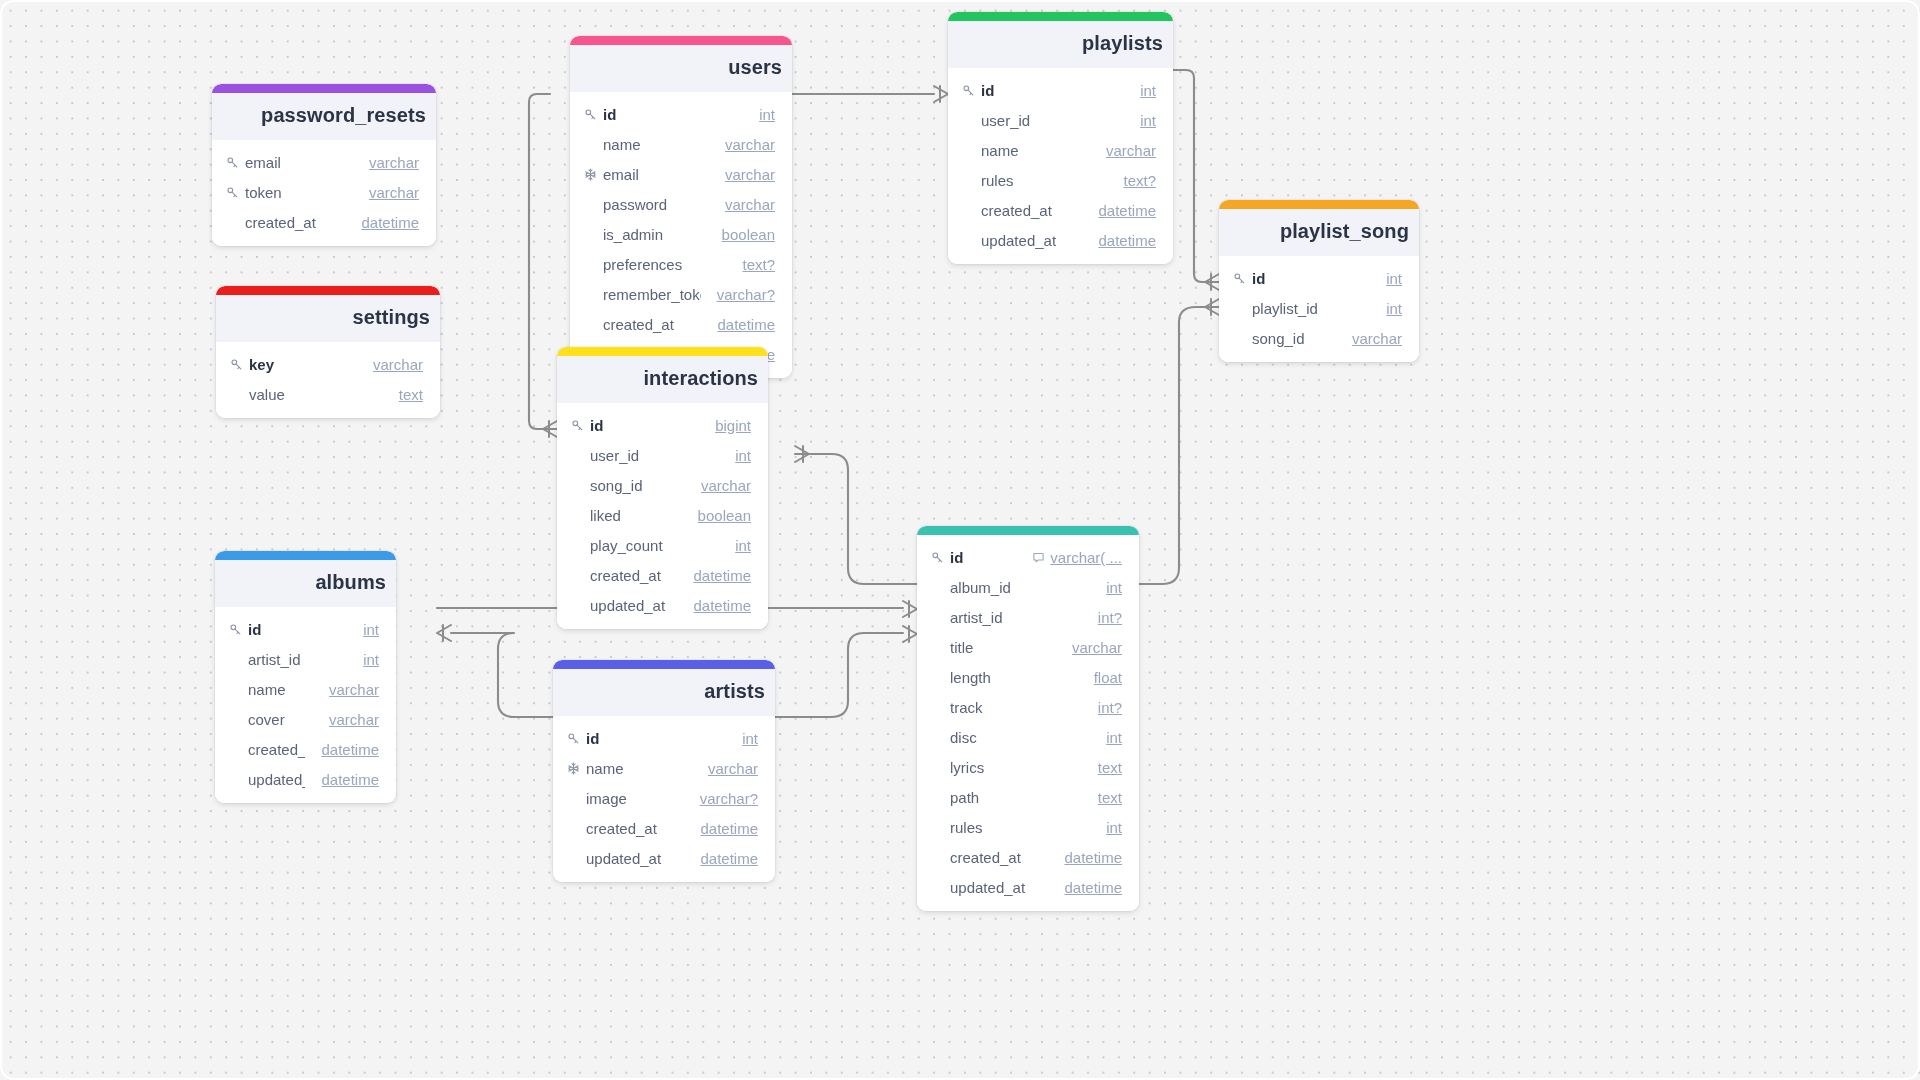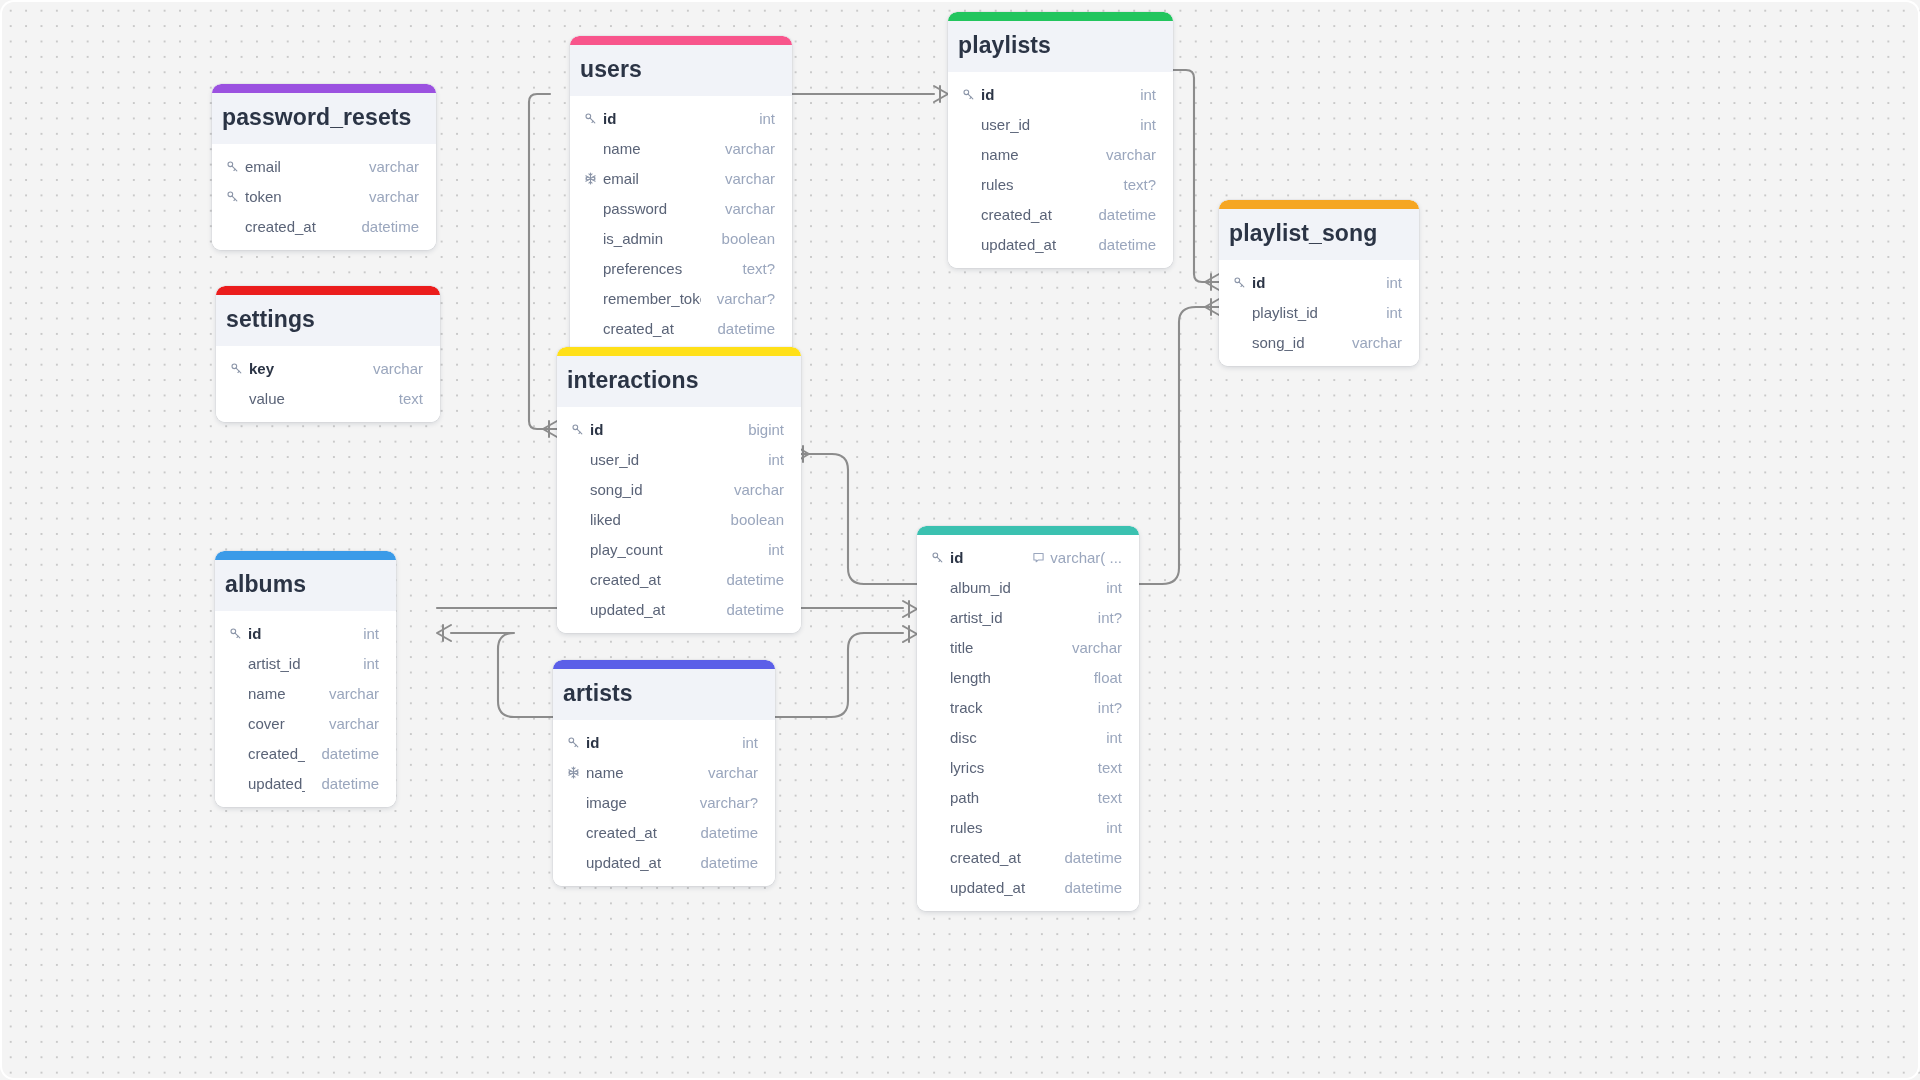--- a/index.html
+++ b/index.html
@@ -39,22 +39,22 @@
     overflow: hidden;
     z-index: 5;
   }
   .accent {
     height: 9px;
     width: 100%;
     border-radius: 9px 9px 0 0;
   }
   .table-title {
     background: #f1f3f8;
-    text-align: left;
-    font-size: 23px;
+    text-align: right;
+    font-size: 20px;
     font-weight: bold;
     color: #2b3445;
     padding: 11px 10px 13px;
     letter-spacing: 0.1px;
   }
   .rows { padding: 7px 0 9px; background:#fff; }
   .row {
     display: flex;
     align-items: center;
     height: 30px;
@@ -76,20 +76,21 @@
     overflow: hidden;
   }
   .row.pk .cname { color: #2b3445; font-weight: bold; }
   .row .ctype {
     color: #9aa6bd;
     text-align: right;
     margin-left: 16px;
     display: inline-flex;
     align-items: center;
     gap: 5px;
+    text-decoration: underline;
   }
   .note-ico { color:#9aa6bd; display:inline-flex; align-items:center; }
   svg.gi { display:block; }
 </style>
 </head>
 <body>
 
 <div id="canvas">
 
   <svg id="edges" viewBox="0 0 1920 1080" xmlns="http://www.w3.org/2000/svg">
@@ -349,21 +350,21 @@
           </div>
           <div class="row">
             <span class="ico"></span>
             <span class="cname">value</span>
             <span class="ctype">
               <span>text</span>
             </span>
           </div>
         </div>
       </div>
-      <div class="table-card" style="left: 557px; top: 347px; width: 244px;">
+      <div class="table-card" style="left: 557px; top: 347px; width: 211px;">
         <div class="accent" style="background: rgb(255, 224, 25);"></div>
         <div class="table-title">interactions</div>
         <div class="rows">
           <div class="row pk">
             <span class="ico">
               <svg class="gi" width="13" height="13" viewBox="0 0 24 24" fill="none" stroke="currentColor" stroke-width="2" stroke-linecap="round" stroke-linejoin="round">
                 <circle cx="8" cy="8" r="4.3"></circle>
                 <path d="M11.2 11.2 L20 20"></path>
                 <path d="M17 17 L14.6 19.4"></path>
               </svg>

